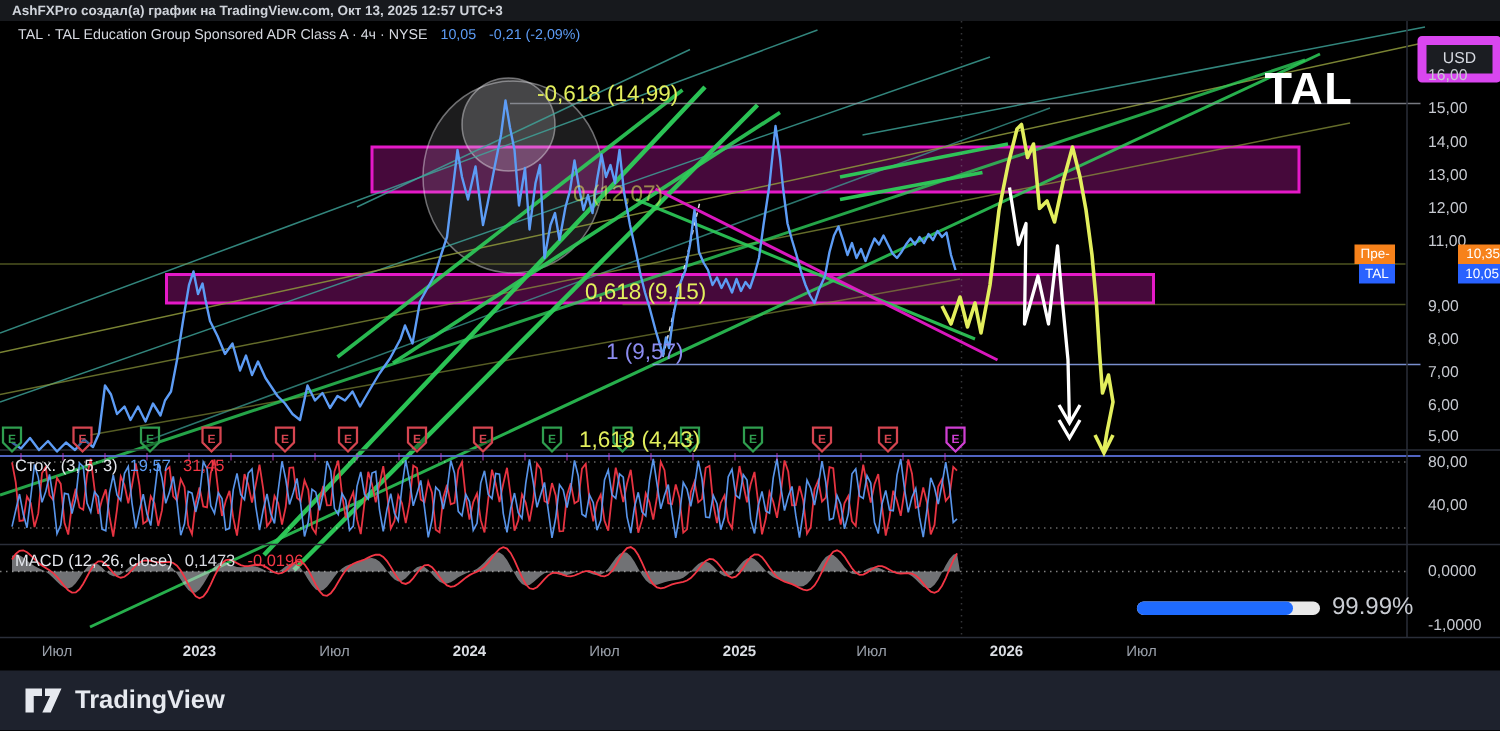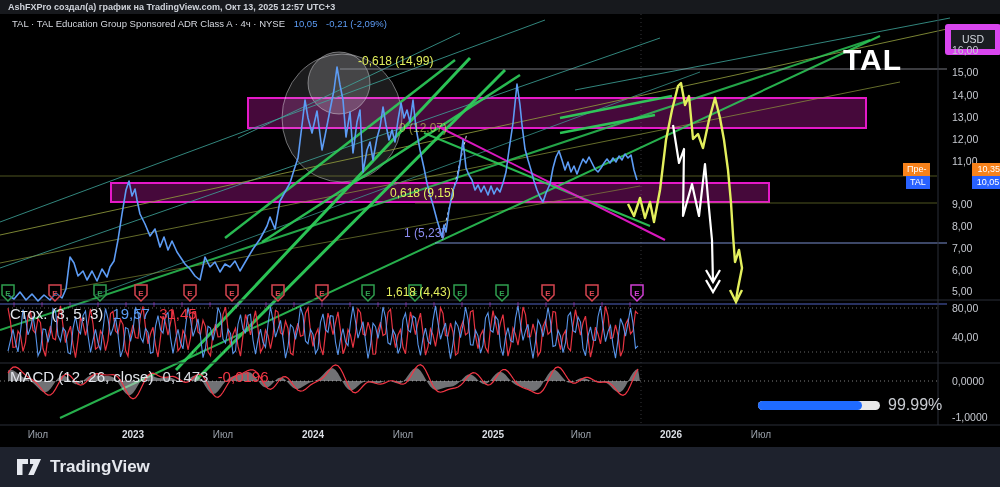--- a/index.html
+++ b/index.html
@@ -14,25 +14,25 @@
   #title-row{position:absolute;left:12px;top:18px;z-index:5;font-size:9.5px;color:#d6d9e0;white-space:nowrap;}
   #title-row .px{color:#5d9cf5;margin-left:6px;}
   #title-row .chg{color:#5d9cf5;margin-left:6px;}
   
   #tal-watermark{position:absolute;left:843px;top:43px;z-index:4;color:#fff;font-size:30px;font-weight:bold;letter-spacing:1px;}
   #brand{position:absolute;left:756px;top:366px;z-index:5;color:#fff;font-size:27px;font-weight:bold;letter-spacing:1px;}
   #brand-bar{position:absolute;left:758px;top:401px;width:122px;height:9px;border-radius:5px;background:#e9e9e9;z-index:5;}
   #brand-bar-fill{height:9px;width:85%;border-radius:5px;background:#1f6bff;}
   #brand-pct{position:absolute;left:888px;top:396px;z-index:5;color:#c9ccd2;font-size:16px;}
   
-  .fib{position:absolute;z-index:4;font-size:12px;color:#e3ef5d;white-space:nowrap;}
+  .fib{position:absolute;z-index:4;font-size:15px;color:#e3ef5d;white-space:nowrap;}
   #fib-1-label{color:#8c8cf0;}
   #fib-0-label{opacity:.55;}
   
-  .ind-row{position:absolute;z-index:5;font-size:15px;color:#e3e6ec;white-space:nowrap;}
+  .ind-row{position:absolute;z-index:5;font-size:11px;color:#e3e6ec;white-space:nowrap;}
   .ind-row .v1{color:#5d9cf5;margin-left:5px;}
   .ind-row .v2{color:#f23645;margin-left:5px;}
   .ind-row .vw{color:#d6d9e0;margin-left:5px;}
   
   #price-axis{position:absolute;left:938px;top:14px;width:62px;height:433px;z-index:3;}
   #usd-button{position:absolute;left:7px;top:10px;width:44px;height:19px;border:6px solid #d946ef;
     border-radius:3px;background:#1b1d22;color:#d6d9e0;font-size:10.5px;text-align:center;line-height:19px;}
   .tick{position:absolute;left:14px;color:#c6c9d0;font-size:10.5px;transform:translateY(-50%);white-space:nowrap;}
   
   .px-label{position:absolute;z-index:6;height:13px;font-size:9px;line-height:13px;display:flex;gap:40px;}
@@ -194,23 +194,23 @@
 
   <div id="title-row">
     <span>TAL · TAL Education Group Sponsored ADR Class A · 4ч · NYSE</span>
     <span class="px">10,05</span>
     <span class="chg">-0,21 (-2,09%)</span>
   </div>
 
   <div id="tal-watermark">TAL</div>
 
   <div class="fib" style="left:358px;top:54px;" id="fib-n618-label">-0,618 (14,99)</div>
-  <div class="fib" style="left:399px;top:121px;" id="fib-0-label">0 (12,07)</div>
+  <div class="fib" style="left:382px;top:121px;" id="fib-0-label">0 (12,07)</div>
   <div class="fib" style="left:390px;top:186px;" id="fib-618-label">0,618 (9,15)</div>
-  <div class="fib" style="left:404px;top:226px;" id="fib-1-label">1 (5,23)</div>
+  <div class="fib" style="left:404px;top:226px;" id="fib-1-label">1 (9,57)</div>
   <div class="fib" style="left:386px;top:285px;" id="fib-1618-label">1,618 (4,43)</div>
 
   <div class="ind-row" style="left:10px;top:305px;">
     <span>Стох. (3, 5, 3)</span>
     <span class="v1">19,57</span>
     <span class="v2">31,45</span>
   </div>
   <div class="ind-row" style="left:10px;top:368px;">
     <span>MACD (12, 26, close)</span>
     <span class="vw">0,1473</span>

